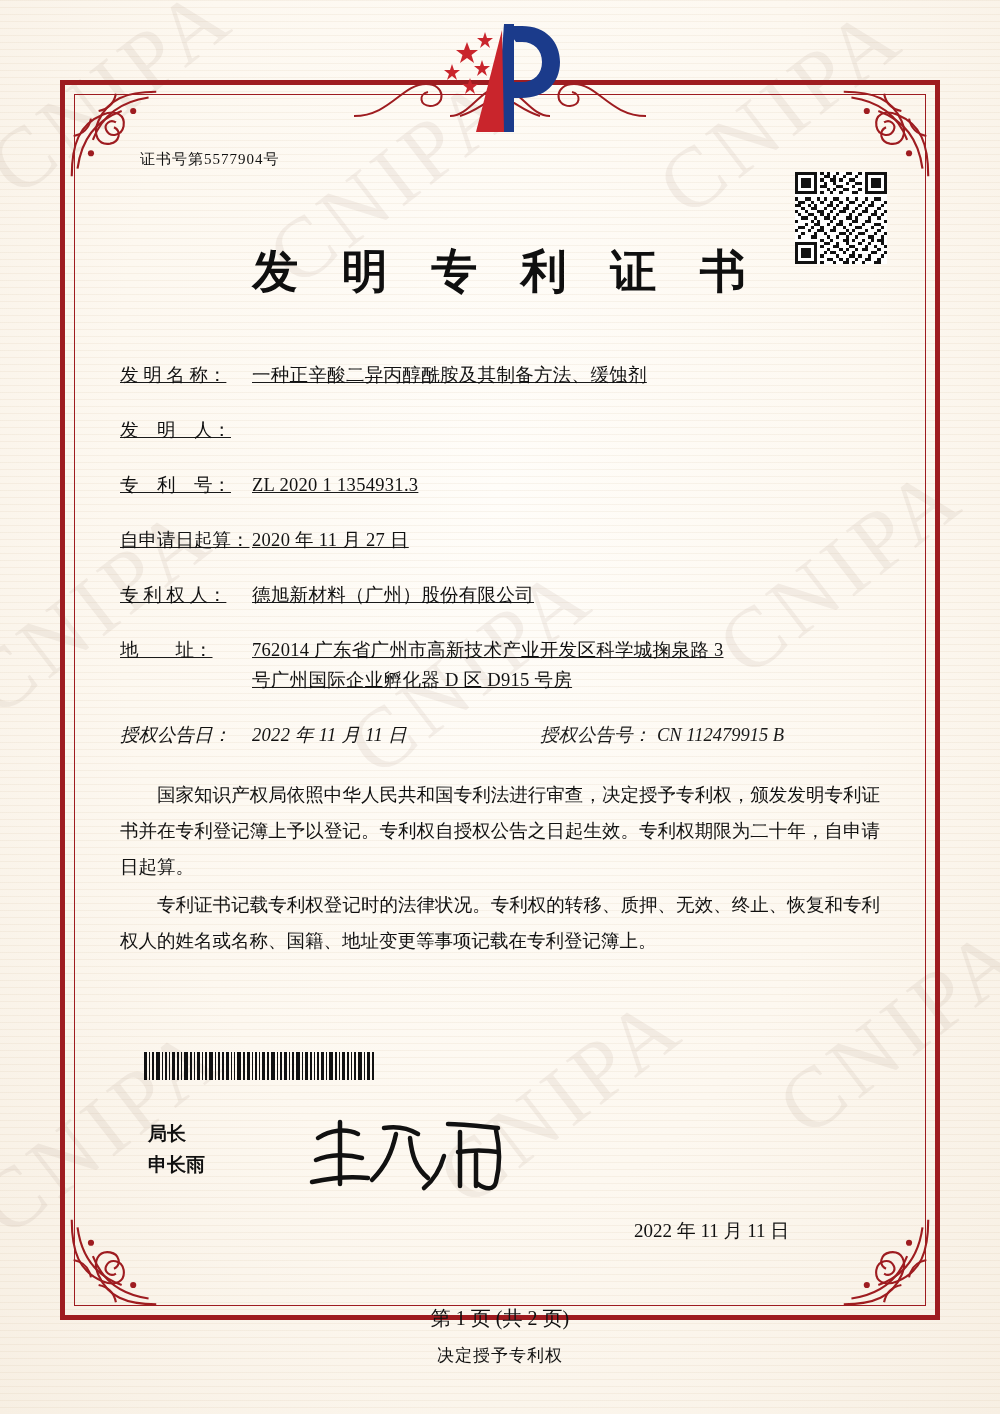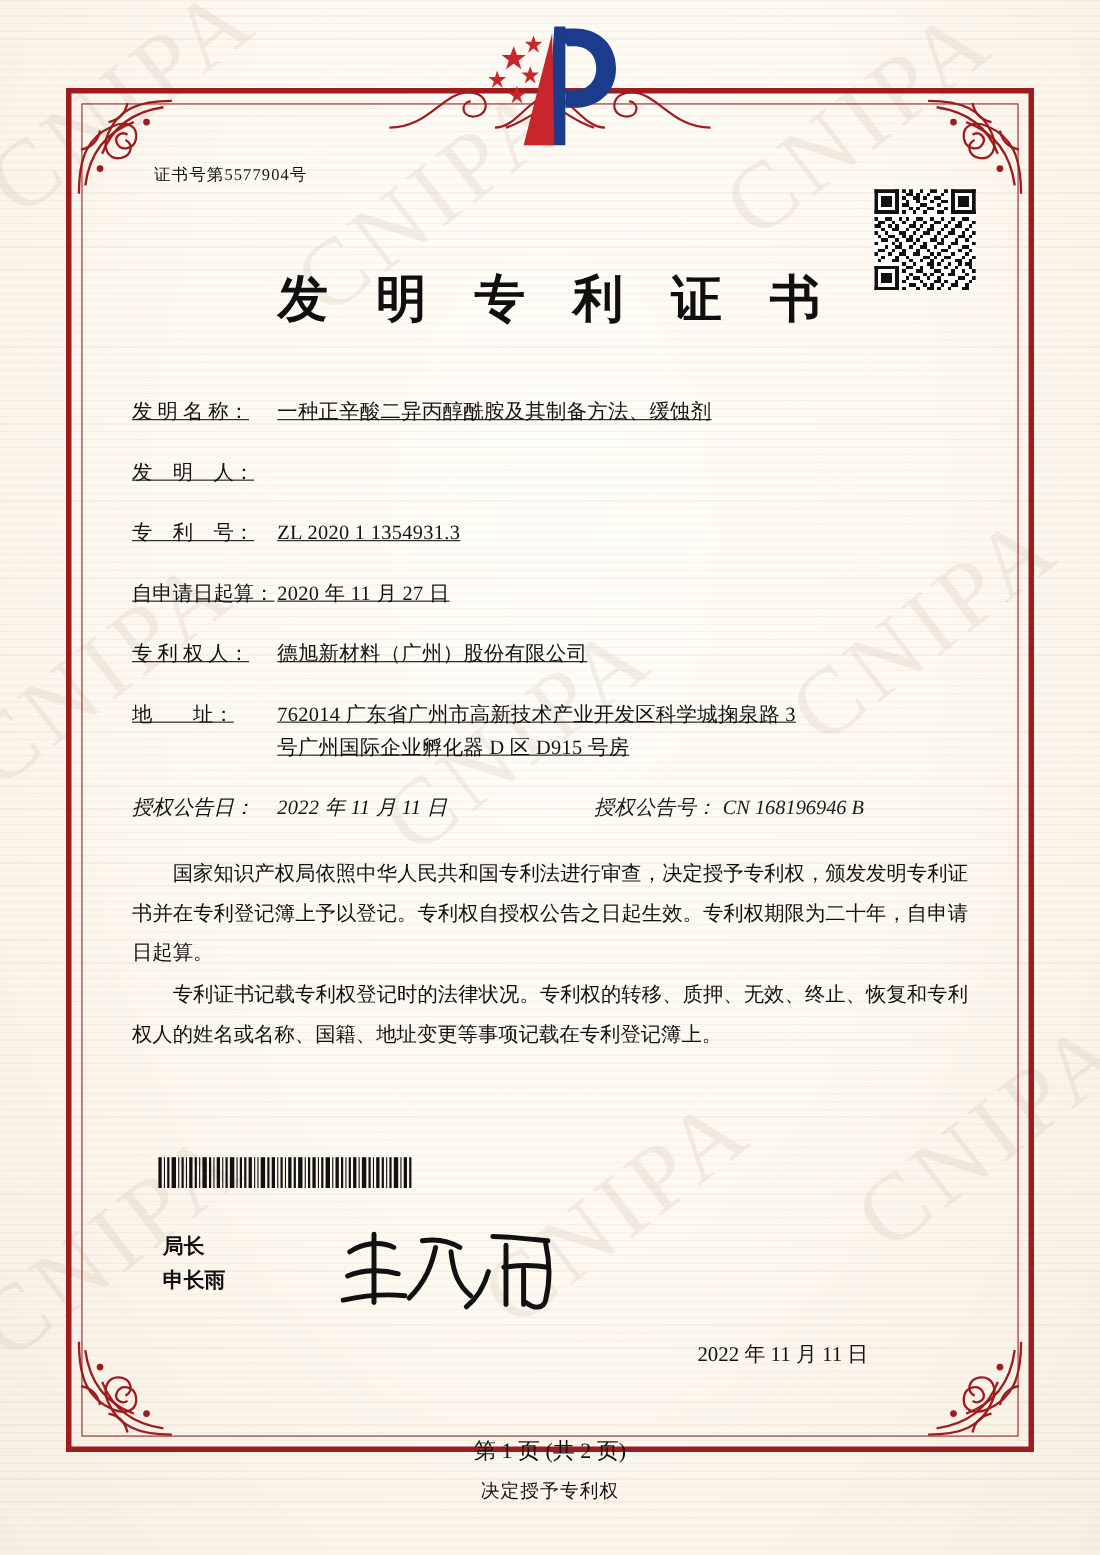--- a/index.html
+++ b/index.html
@@ -587,21 +587,21 @@
         </div>
       </div>
 
       <div class="row-split">
         <div class="seg1">
           <div class="field-label">授权公告日：</div>
           <div class="field-value">2022 年 11 月 11 日</div>
         </div>
         <div class="seg2">
           <div class="lab2">授权公告号：</div>
-          <div>CN 168196946 B</div>
+          <div>CN 112479915 B</div>
         </div>
       </div>
     </div>
 
     <div class="paragraphs">
       <p>国家知识产权局依照中华人民共和国专利法进行审查，决定授予专利权，颁发发明专利证书并在专利登记簿上予以登记。专利权自授权公告之日起生效。专利权期限为二十年，自申请日起算。</p>
       <p>专利证书记载专利权登记时的法律状况。专利权的转移、质押、无效、终止、恢复和专利权人的姓名或名称、国籍、地址变更等事项记载在专利登记簿上。</p>
     </div>
   </div>
 

